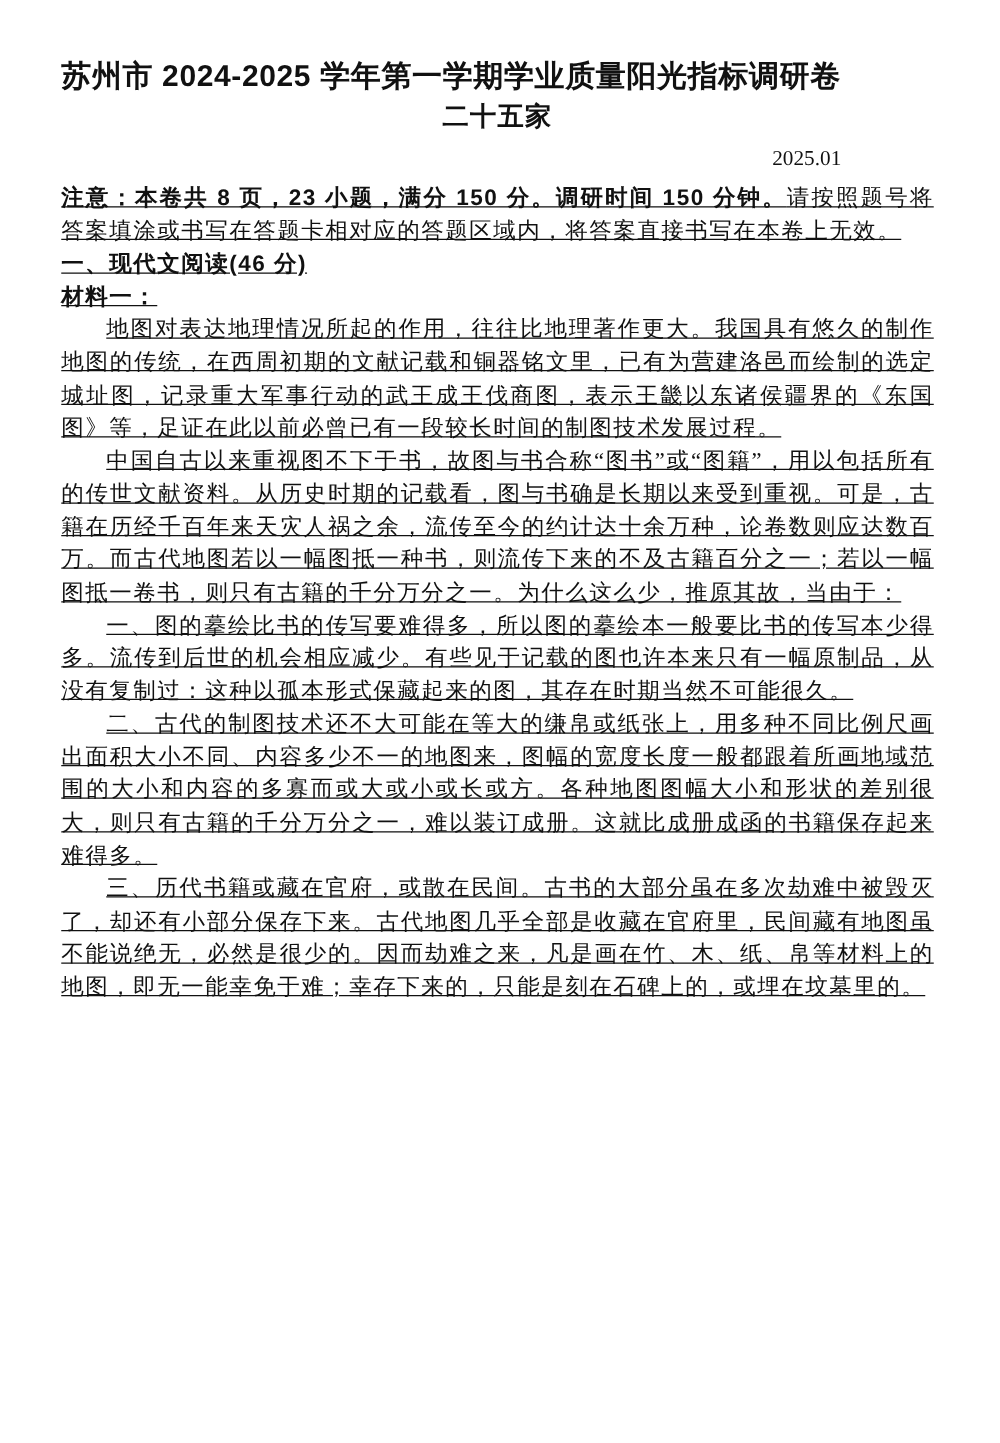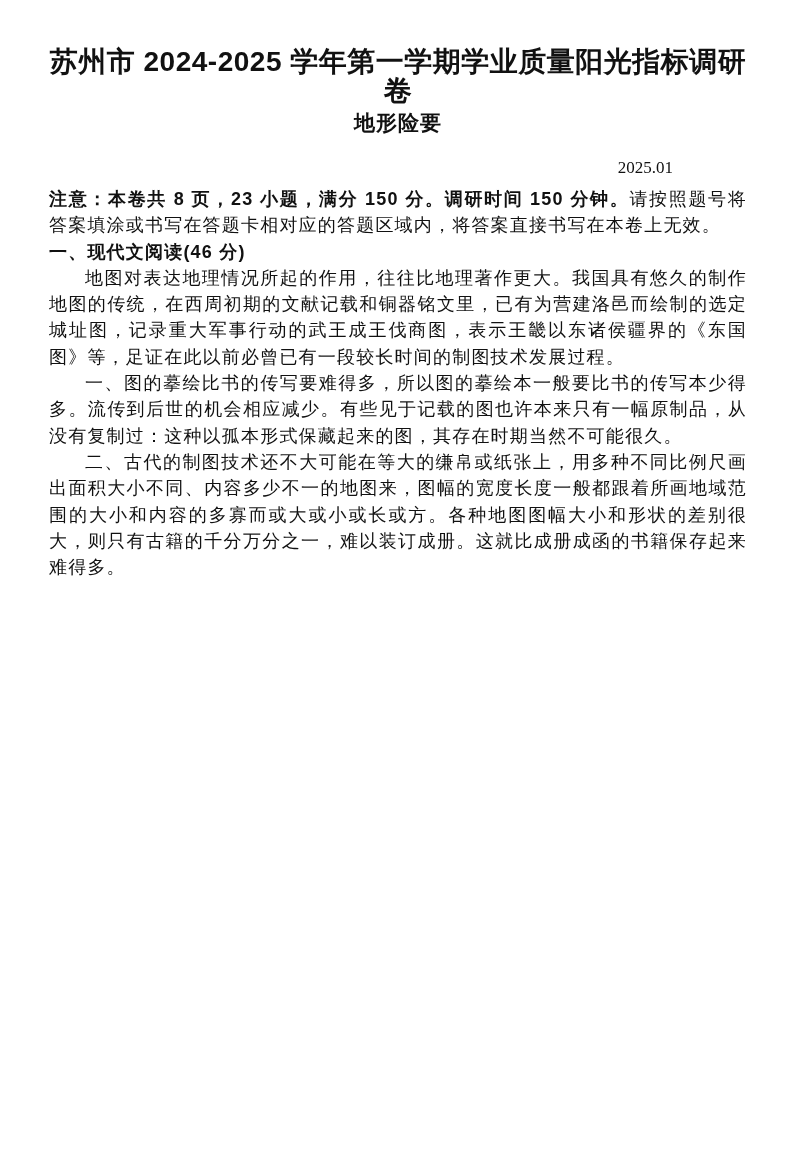--- a/index.html
+++ b/index.html
@@ -14,51 +14,52 @@
     color: #111111;
     font-family: "Liberation Serif", serif;
   }
   .page {
     padding: 0 53px 0 49px;
     box-sizing: border-box;
     width: 800px;
   }
   .paper-title {
     margin: 47px 0 0 0;
-    text-align: center;
+    text-align: left;
     font-family: "Liberation Sans", sans-serif;
     font-weight: 700;
-    font-size: 28px;
+    font-size: 24px;
     line-height: 29px;
     letter-spacing: 0.5px;
   }
   .paper-subtitle {
     margin: 6px 0 0 0;
     text-align: center;
     font-family: "Liberation Sans", sans-serif;
     font-weight: 700;
     font-size: 21px;
     line-height: 24px;
     letter-spacing: 1px;
   }
   .paper-date {
-    margin-top: 24px;
+    margin-top: 12px;
     padding-right: 74px;
     text-align: right;
     font-family: "Liberation Serif", serif;
     font-size: 17px;
     line-height: 18px;
   }
   .content {
     margin-top: 9px;
     font-size: 18px;
     line-height: 26.3px;
     text-align: justify;
     text-justify: inter-ideograph;
     letter-spacing: 1.2px;
+    text-decoration: underline;
   }
   .content p, .content h3, .content h4 {
     margin: 0;
     padding: 0;
     font-size: 18px;
     line-height: 26.3px;
   }
   .hei {
     font-family: "Liberation Sans", sans-serif;
     font-weight: 700;
@@ -71,37 +72,40 @@
     text-indent: 2em;
   }
 </style>
 </head>
 <body>
 
 <div class="page">
 
   <h1 class="paper-title">苏州市 2024-2025 学年第一学期学业质量阳光指标调研卷</h1>
 
-  <h2 class="paper-subtitle">地形险要</h2>
+  <h2 class="paper-subtitle">二十五家</h2>
 
   <div class="paper-date">2025.01</div>
 
   <div class="content">
 
     <p class="notice"><span class="hei">注意：本卷共 8 页，23 小题，满分 150 分。调研时间 150 分钟。</span><span class="kai">请按照题号将答案填涂或书写在答题卡相对应的答题区域内，将答案直接书写在本卷上无效。</span></p>
 
     <h3 class="hei">一、现代文阅读(46 分)</h3>
 
 
 
+    <h4 class="hei">材料一：</h4>
 
     <p class="kai body-para">地图对表达地理情况所起的作用，往往比地理著作更大。我国具有悠久的制作地图的传统，在西周初期的文献记载和铜器铭文里，已有为营建洛邑而绘制的选定城址图，记录重大军事行动的武王成王伐商图，表示王畿以东诸侯疆界的《东国图》等，足证在此以前必曾已有一段较长时间的制图技术发展过程。</p>
 
 
 
+    <p class="kai body-para">中国自古以来重视图不下于书，故图与书合称“图书”或“图籍”，用以包括所有的传世文献资料。从历史时期的记载看，图与书确是长期以来受到重视。可是，古籍在历经千百年来天灾人祸之余，流传至今的约计达十余万种，论卷数则应达数百万。而古代地图若以一幅图抵一种书，则流传下来的不及古籍百分之一；若以一幅图抵一卷书，则只有古籍的千分万分之一。为什么这么少，推原其故，当由于：</p>
 
     <p class="kai body-para">一、图的摹绘比书的传写要难得多，所以图的摹绘本一般要比书的传写本少得多。流传到后世的机会相应减少。有些见于记载的图也许本来只有一幅原制品，从没有复制过：这种以孤本形式保藏起来的图，其存在时期当然不可能很久。</p>
 
     <p class="kai body-para">二、古代的制图技术还不大可能在等大的缣帛或纸张上，用多种不同比例尺画出面积大小不同、内容多少不一的地图来，图幅的宽度长度一般都跟着所画地域范围的大小和内容的多寡而或大或小或长或方。各种地图图幅大小和形状的差别很大，则只有古籍的千分万分之一，难以装订成册。这就比成册成函的书籍保存起来难得多。</p>
 
+    <p class="kai body-para">三、历代书籍或藏在官府，或散在民间。古书的大部分虽在多次劫难中被毁灭了，却还有小部分保存下来。古代地图几乎全部是收藏在官府里，民间藏有地图虽不能说绝无，必然是很少的。因而劫难之来，凡是画在竹、木、纸、帛等材料上的地图，即无一能幸免于难；幸存下来的，只能是刻在石碑上的，或埋在坟墓里的。</p>
 
   </div>
 </div>
 
 </body></html>

